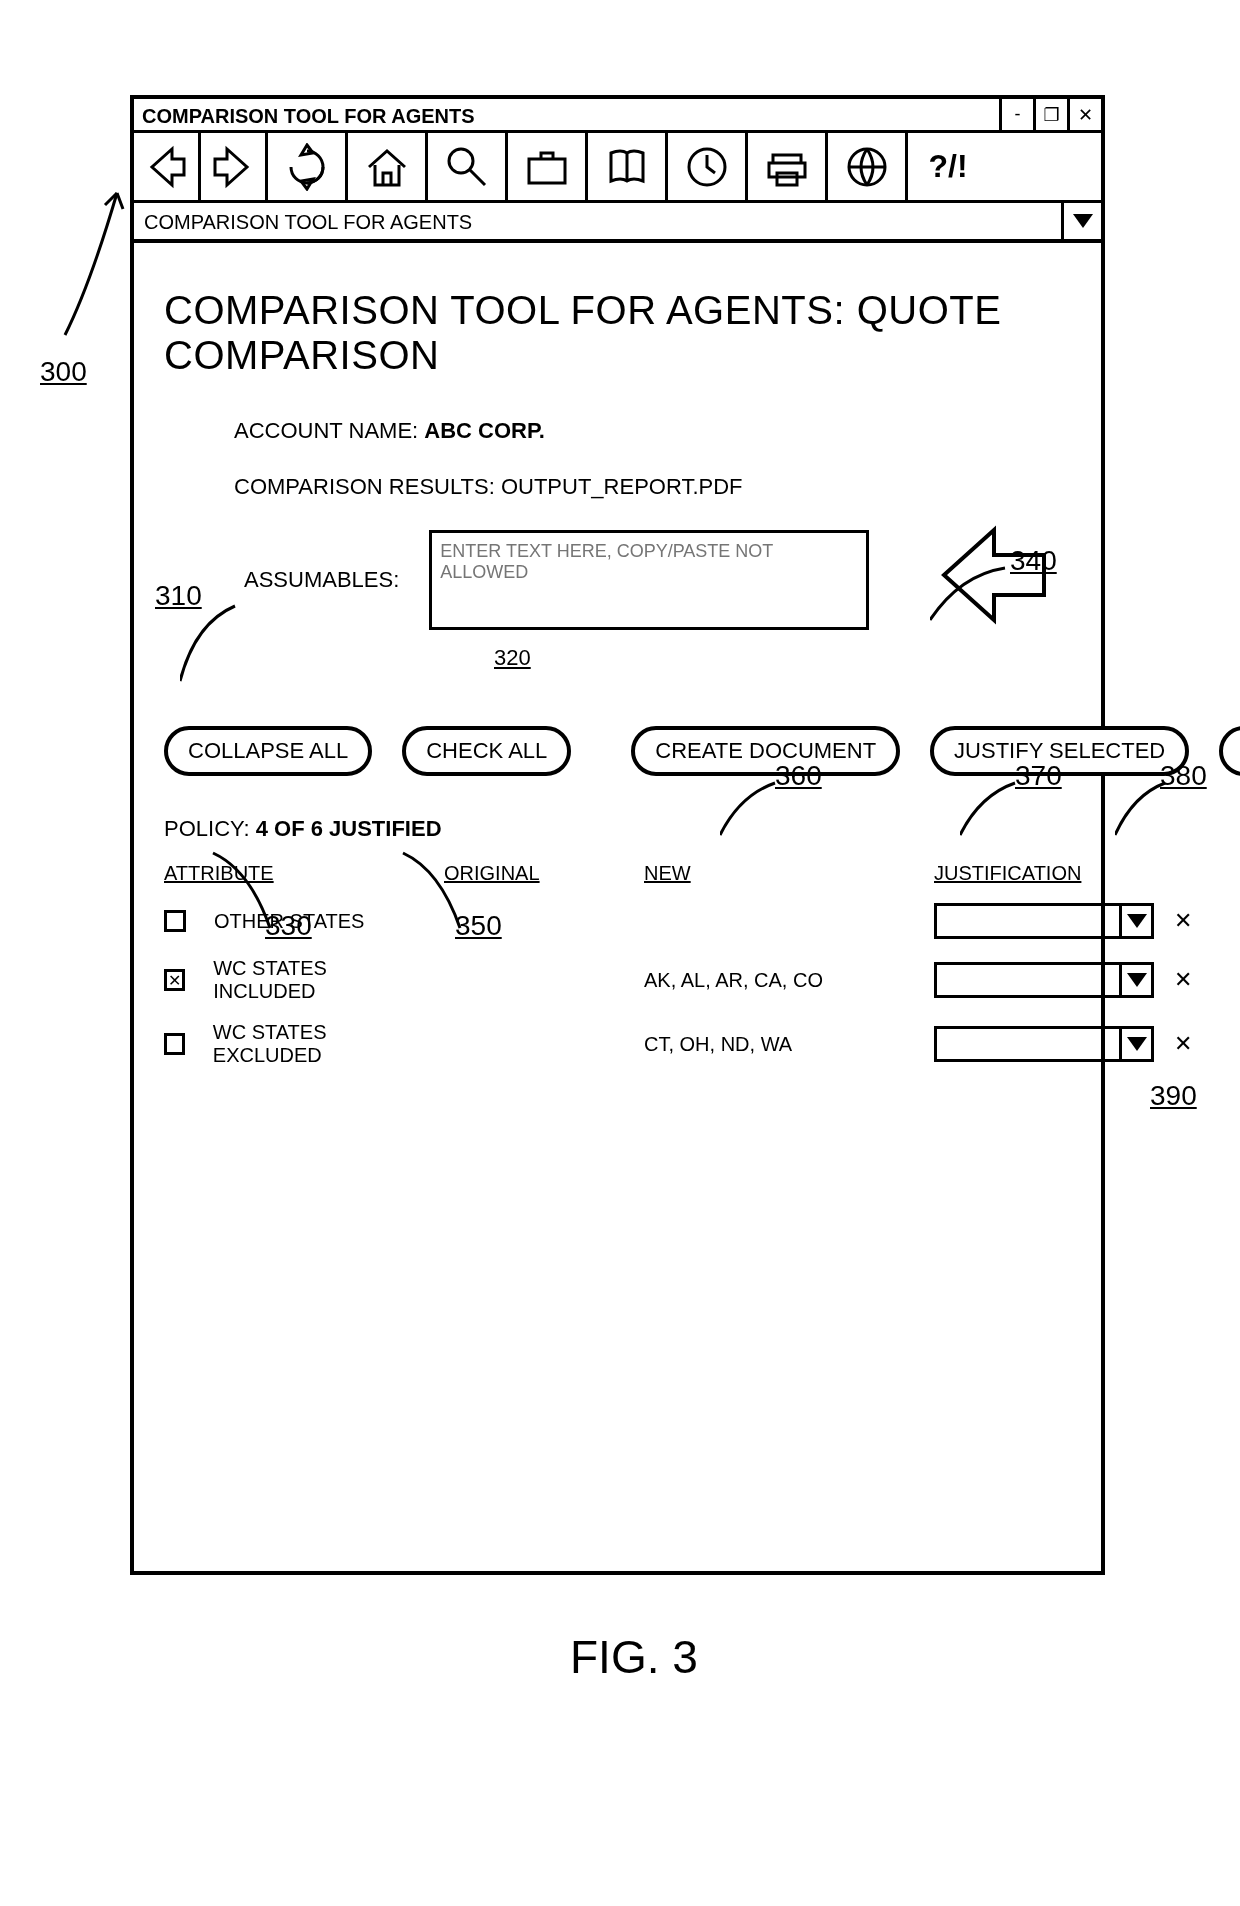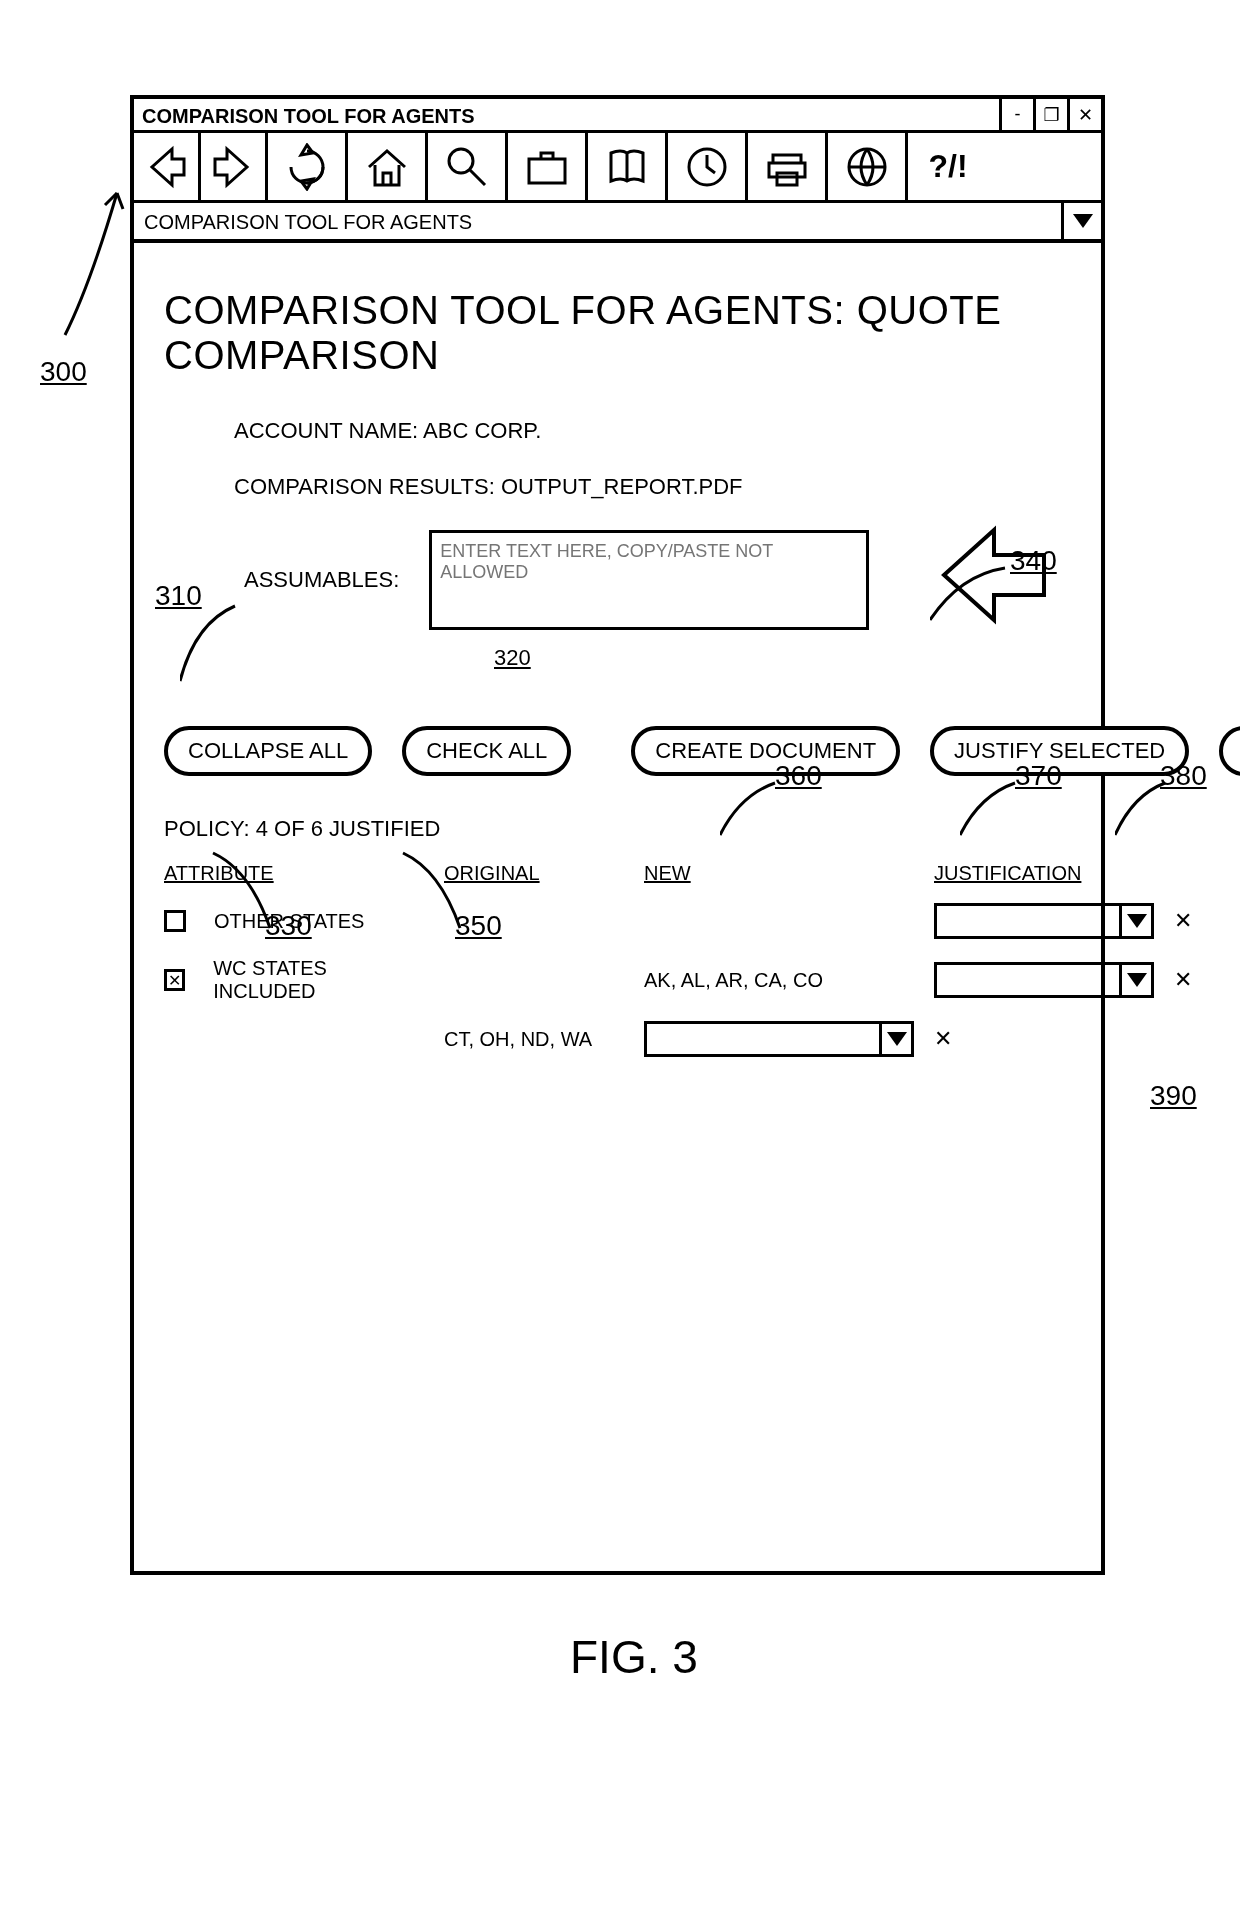--- a/index.html
+++ b/index.html
@@ -90,21 +90,21 @@
   .page-title {
     font-size: 40px;
     letter-spacing: 0.5px;
     font-weight: normal;
     margin: 15px 0 40px 0;
   }
   .info-row {
     font-size: 22px;
     margin: 30px 0 30px 70px;
   }
-  .bold { font-weight: normal; }
+  .bold { font-weight: bold; }
   .assumables-row {
     display: flex;
     align-items: center;
     margin: 30px 0 0 80px;
     position: relative;
   }
   .assumables-label {
     font-size: 22px;
     margin-right: 30px;
   }
@@ -351,20 +351,24 @@
       <div></div>
       <div>AK, AL, AR, CA, CO</div>
       <div class="just-select">
         <div class="body"></div>
           <div class="drop">
             <div class="tri-down"></div>
           </div>
       </div>
       <div class="x-cell">✕</div>
 
+      <div class="chk">
+        <span class="chk-box"></span>
+        <span>WC STATES EXCLUDED</span>
+      </div>
       <div></div>
       <div>CT, OH, ND, WA</div>
       <div class="just-select">
         <div class="body"></div>
           <div class="drop">
             <div class="tri-down"></div>
           </div>
       </div>
       <div class="x-cell">✕</div>
     </div>

